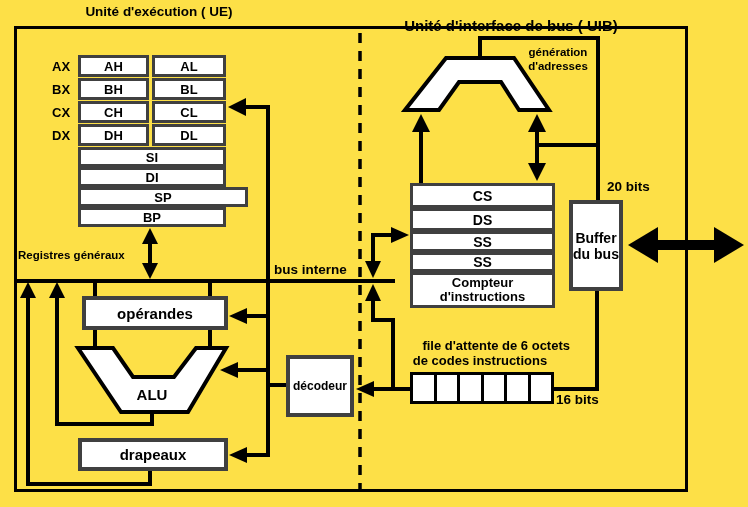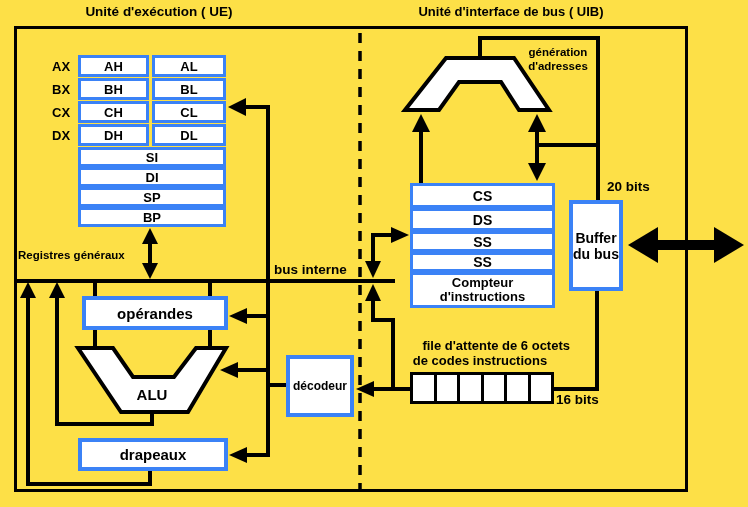--- a/index.html
+++ b/index.html
@@ -1,36 +1,36 @@
 <!DOCTYPE html>
 <html><head>
 <meta charset="utf-8">
 <style>
   html,body{margin:0;padding:0;background:#fff;}
   #stage{position:relative;width:748px;height:507px;background:#fde047;
          font-family:"Liberation Sans",sans-serif;color:#000;overflow:hidden;}
   .abs{position:absolute;box-sizing:border-box;}
   .lbl{position:absolute;box-sizing:border-box;font-weight:bold;white-space:nowrap;}
-  .box{position:absolute;box-sizing:border-box;background:#fff;border:3px solid #3b82f6;
+  .box{position:absolute;box-sizing:border-box;background:#fff;border:3px solid #404040;
        display:flex;align-items:center;justify-content:center;font-weight:bold;}
   .box4{border-width:4px;}
   svg{position:absolute;left:0;top:0;}
   .cellrow{position:absolute;box-sizing:border-box;display:flex;}
   .qcell{box-sizing:border-box;border:3px solid #000;background:#fff;flex:1;}
   .qcell+.qcell{margin-left:-3px;}
 </style>
 </head>
 <body>
 
 <div id="stage">
 
   <div class="abs" style="left:14px;top:26px;width:674px;height:466px;border:3px solid #000;"></div>
 
   <div class="lbl" style="left:34px;top:4px;width:250px;text-align:center;font-size:13.5px;">Unité d'exécution ( UE)</div>
-  <div class="lbl" style="left:386px;top:4px;width:250px;text-align:center;font-size:13px;">Unité d'interface de bus ( UIB)</div>
+  <div class="lbl" style="left:386px;top:17px;width:250px;text-align:center;font-size:15px;">Unité d'interface de bus ( UIB)</div>
 
   <svg width="748" height="507" viewBox="0 0 748 507">
     <g stroke="#000" stroke-width="4" fill="none">
 
       <line x1="360" y1="33" x2="360" y2="490" stroke-width="3.5" stroke-dasharray="10 8"></line>
 
       <line x1="16" y1="281" x2="395" y2="281"></line>
 
       <line x1="268" y1="105" x2="268" y2="457"></line>
       <line x1="244" y1="107" x2="270" y2="107"></line>
@@ -123,21 +123,21 @@
   <div class="box" style="left:152px;top:124px;width:74px;height:22px;font-size:13px;">
       <span>DL</span>
     </div>
 
   <div class="box" style="left:78px;top:147px;width:148px;height:20px;font-size:13px;">
       <span>SI</span>
     </div>
   <div class="box" style="left:78px;top:167px;width:148px;height:20px;font-size:13px;">
       <span>DI</span>
     </div>
-  <div class="box" style="left:78px;top:187px;width:148px;height:20px;font-size:13px;">
+  <div class="box" style="left:78px;top:187px;width:170px;height:20px;font-size:13px;">
       <span>SP</span>
     </div>
   <div class="box" style="left:78px;top:207px;width:148px;height:20px;font-size:13px;">
       <span>BP</span>
     </div>
 
   <div class="lbl" style="left:18px;top:249px;font-size:11.5px;">Registres généraux</div>
   <div class="lbl" style="left:274px;top:262px;font-size:13.5px;">bus interne</div>
 
   <div class="box box4" style="left:82px;top:296px;width:146px;height:34px;font-size:15px;">

